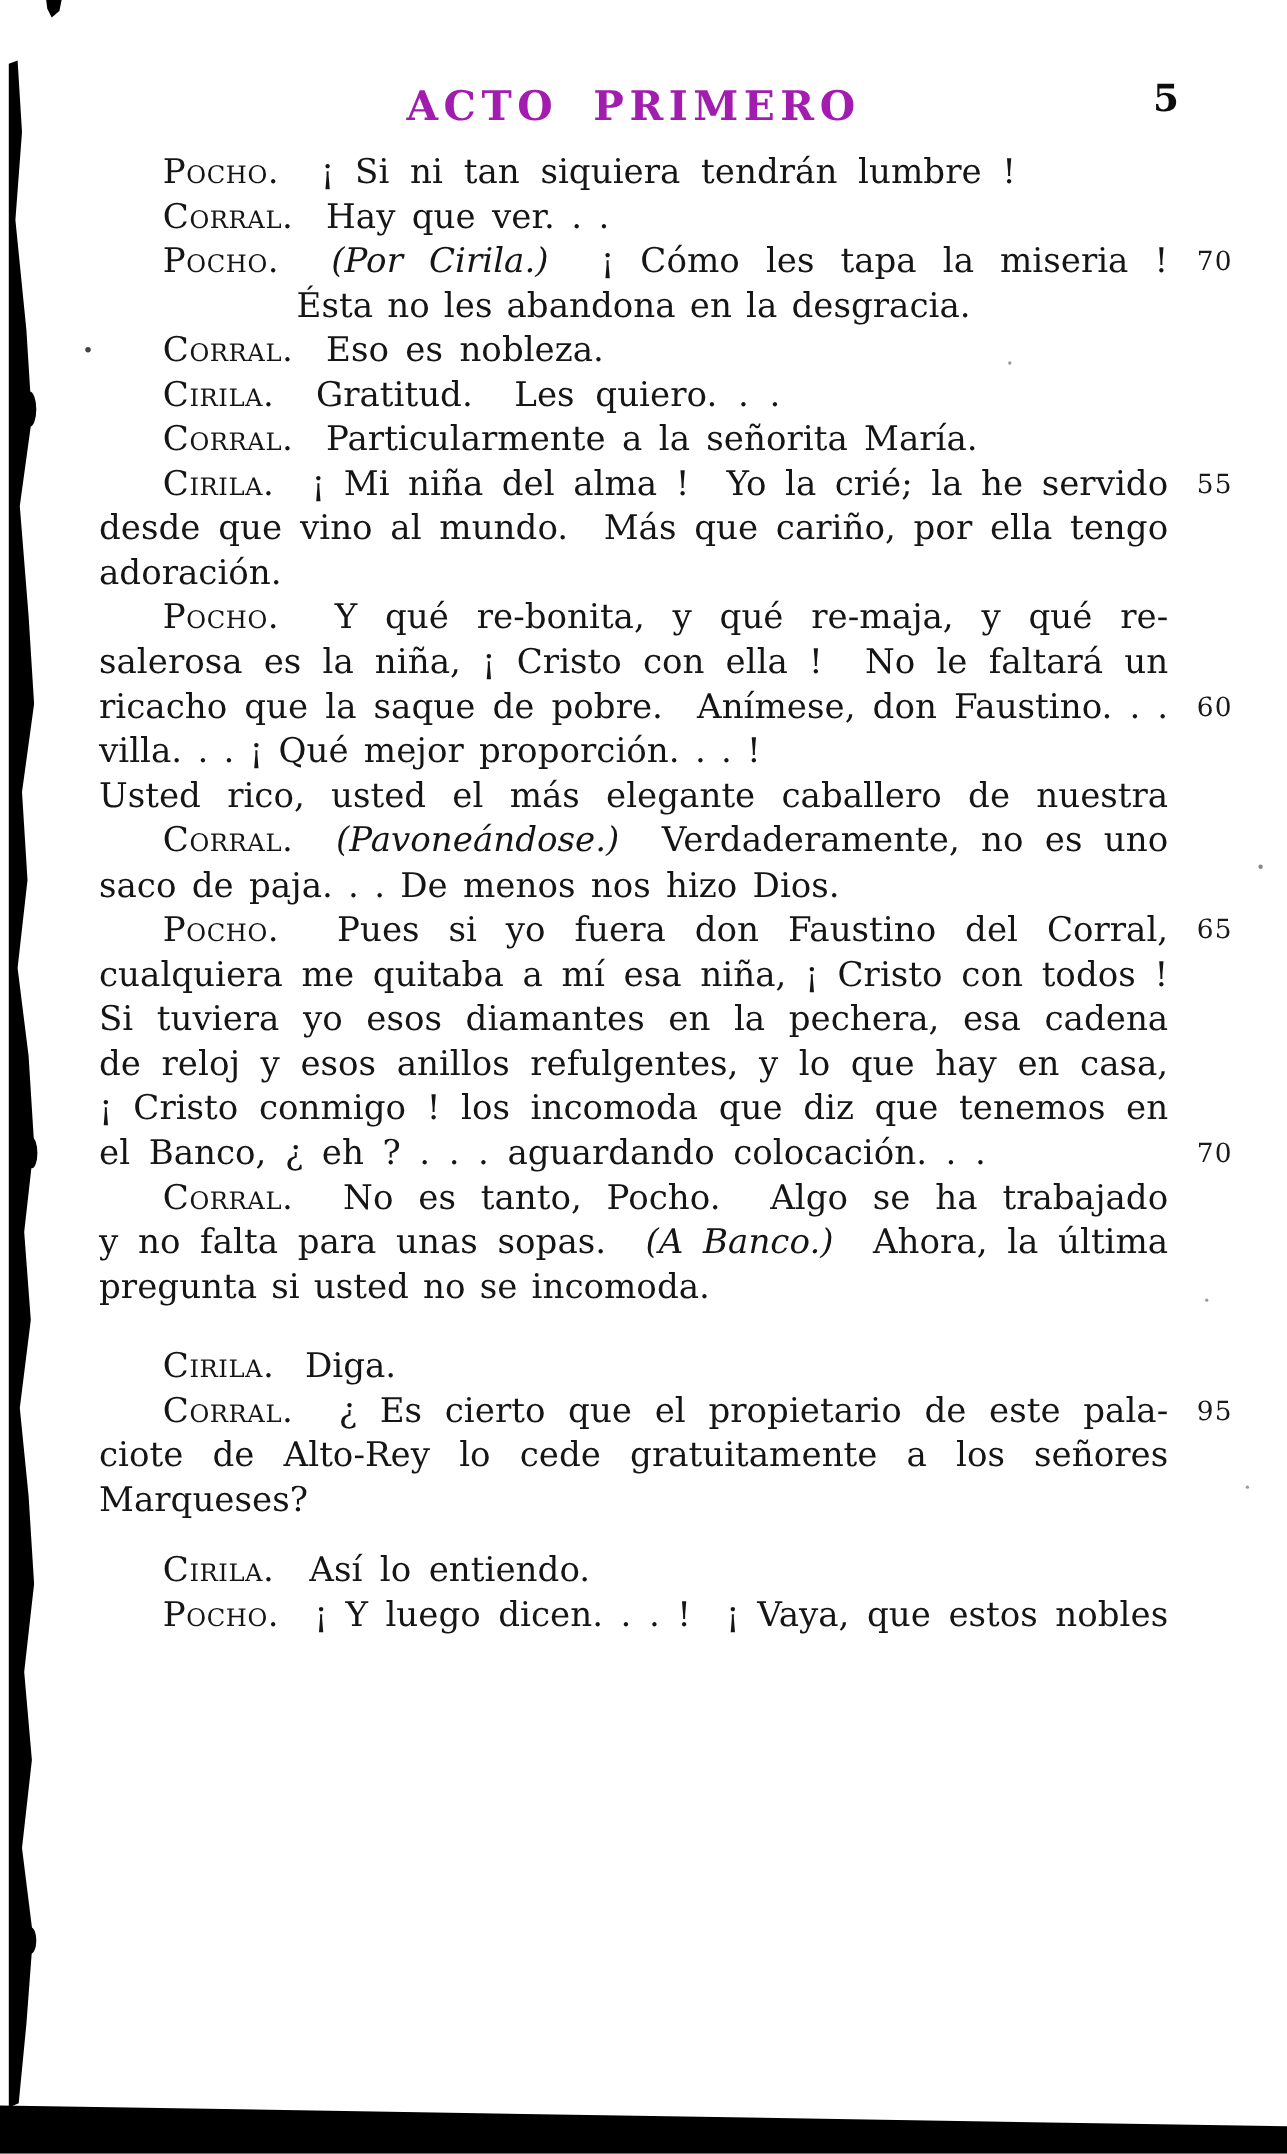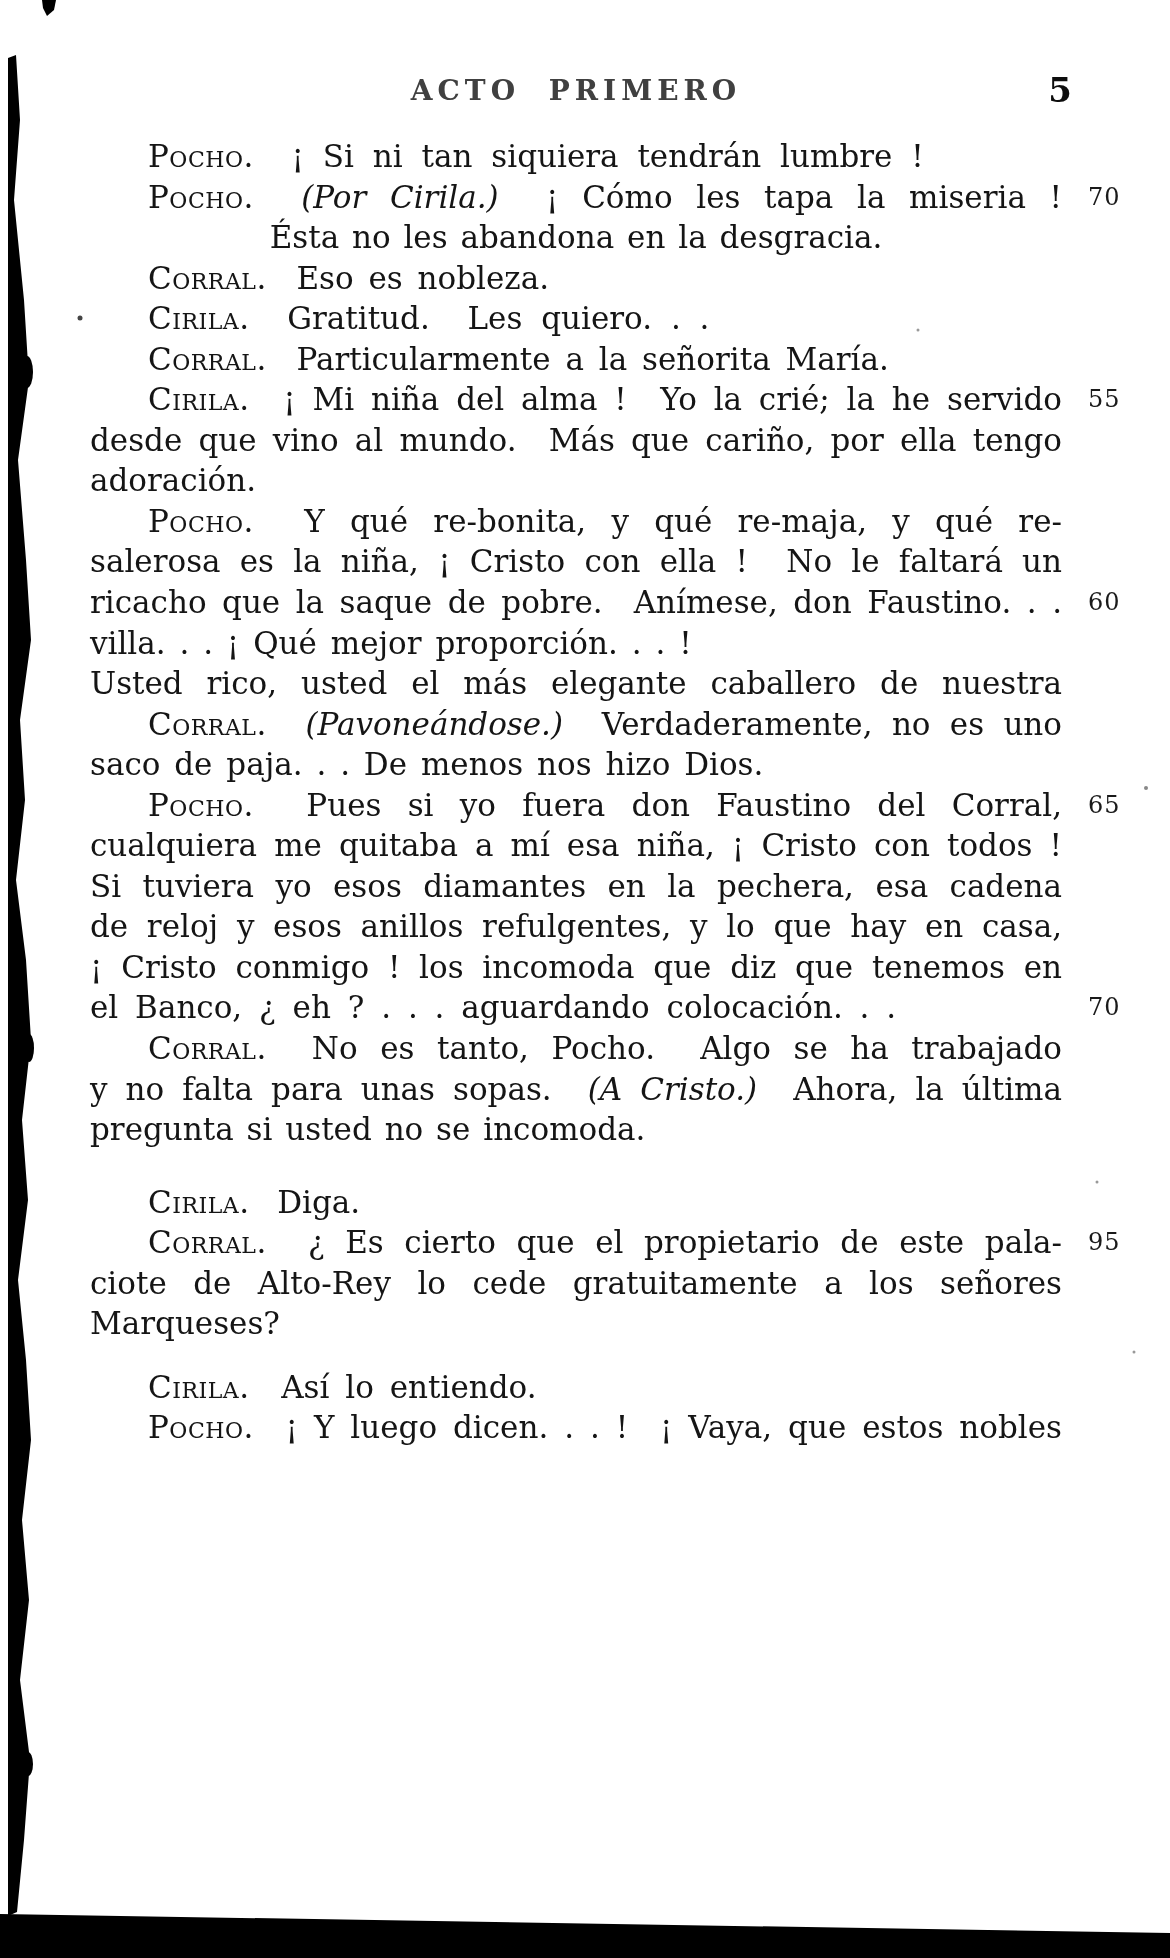--- a/index.html
+++ b/index.html
@@ -10,23 +10,23 @@
     color:#151515;
     position:relative;
     overflow:hidden;
   }
   .page{position:absolute;inset:0;background:#fff;}
 
   
   .header-title{
     position:absolute;top:74px;left:90px;width:972px;
     text-align:center;
-    font-size:28px;font-weight:700;
+    font-size:37px;font-weight:700;
     letter-spacing:5px;word-spacing:14px;
-    color:#404040;
+    color:#a21caf;
   }
   .page-number{
     position:absolute;top:70px;left:1030px;width:60px;
     font-size:34px;font-weight:700;text-align:center;color:#0d0d0d;
   }
 
   
   .text-block{
     position:absolute;top:136px;left:90px;width:972px;
   }
@@ -53,20 +53,21 @@
 <body>
 
 <div class="page">
 
   <div class="header-title">ACTO PRIMERO</div>
 
   <div class="page-number">5</div>
 
   <div class="text-block">
       <div class="line ind" style="word-spacing: 9px;"><span class="sc">Pocho.</span><span>&nbsp; ¡ Si ni tan siquiera tendrán lumbre !</span></div>
+      <div class="line ind" style="word-spacing: 5px;"><span class="sc">Corral.</span><span>&nbsp; Hay que ver. . .</span></div>
       <div class="line just ind"><span class="sc">Pocho.</span><span>&nbsp; </span><span class="it">(Por Cirila.)</span><span>&nbsp; ¡ Cómo les tapa la miseria !</span><span class="lineno">70</span></div>
       <div class="line" style="word-spacing: 3px; text-align: center;"><span>Ésta no les abandona en la desgracia.</span></div>
       <div class="line ind" style="word-spacing: 5px;"><span class="sc">Corral.</span><span>&nbsp; Eso es nobleza.</span></div>
       <div class="line ind" style="word-spacing: 9px;"><span class="sc">Cirila.</span><span>&nbsp; Gratitud.&nbsp; Les quiero. . .</span></div>
       <div class="line ind" style="word-spacing: 5px;"><span class="sc">Corral.</span><span>&nbsp; Particularmente a la señorita María.</span></div>
       <div class="line just ind"><span class="sc">Cirila.</span><span>&nbsp; ¡ Mi niña del alma !&nbsp; Yo la crié;&nbsp;la he servido</span><span class="lineno">55</span></div>
       <div class="line just"><span>desde que vino al mundo.&nbsp; Más que cariño, por ella tengo</span></div>
       <div class="line"><span>adoración.</span></div>
       <div class="line just ind"><span class="sc">Pocho.</span><span>&nbsp; Y qué re-bonita, y qué re-maja, y qué re-</span></div>
       <div class="line just"><span>salerosa es la niña, ¡ Cristo con ella !&nbsp; No le faltará un</span></div>
@@ -75,21 +76,21 @@
       <div class="line just"><span>Usted rico, usted el más elegante caballero de nuestra</span></div>
       <div class="line just ind"><span class="sc">Corral.</span><span>&nbsp; </span><span class="it">(Pavoneándose.)</span><span>&nbsp; Verdaderamente,&nbsp;no es uno</span></div>
       <div class="line" style="word-spacing: 4px;"><span>saco de paja. . . De menos nos hizo Dios.</span></div>
       <div class="line just ind"><span class="sc">Pocho.</span><span>&nbsp; Pues si yo fuera don Faustino del Corral,</span><span class="lineno">65</span></div>
       <div class="line just"><span>cualquiera me quitaba a mí esa niña, ¡&nbsp;Cristo con todos !</span></div>
       <div class="line just"><span>Si tuviera yo esos diamantes en la pechera, esa cadena</span></div>
       <div class="line just"><span>de reloj y esos anillos refulgentes, y lo que hay en casa,</span></div>
       <div class="line just"><span>¡ Cristo conmigo ! los incomoda que diz que tenemos en</span></div>
       <div class="line" style="word-spacing: 7px;"><span>el Banco, ¿ eh ? . . . aguardando colocación. . .</span><span class="lineno">70</span></div>
       <div class="line just ind"><span class="sc">Corral.</span><span>&nbsp; No es tanto, Pocho.&nbsp; Algo se ha trabajado</span></div>
-      <div class="line just"><span>y no falta para unas sopas.&nbsp; </span><span class="it">(A Cristo.)</span><span>&nbsp; Ahora, la última</span></div>
+      <div class="line just"><span>y no falta para unas sopas.&nbsp; </span><span class="it">(A Banco.)</span><span>&nbsp; Ahora, la última</span></div>
       <div class="line" style="word-spacing: 3px;"><span>pregunta si usted no se incomoda.</span></div>
       <div class="line ind" style="word-spacing: 4px; margin-top: 32px;"><span class="sc">Cirila.</span><span>&nbsp; Diga.</span></div>
       <div class="line just ind"><span class="sc">Corral.</span><span>&nbsp; ¿ Es cierto que el propietario de este pala-</span><span class="lineno">95</span></div>
       <div class="line just"><span>ciote de Alto-Rey lo cede gratuitamente a los señores</span></div>
       <div class="line"><span>Marqueses?</span></div>
       <div class="line ind" style="word-spacing: 6px; margin-top: 23px;"><span class="sc">Cirila.</span><span>&nbsp; Así lo entiendo.</span></div>
       <div class="line just ind"><span class="sc">Pocho.</span><span>&nbsp; ¡ Y luego dicen. . . !&nbsp; ¡ Vaya, que estos nobles</span></div>
     </div>
 
   <svg class="artifacts" width="1170" height="1958" viewBox="0 0 1170 1958">

